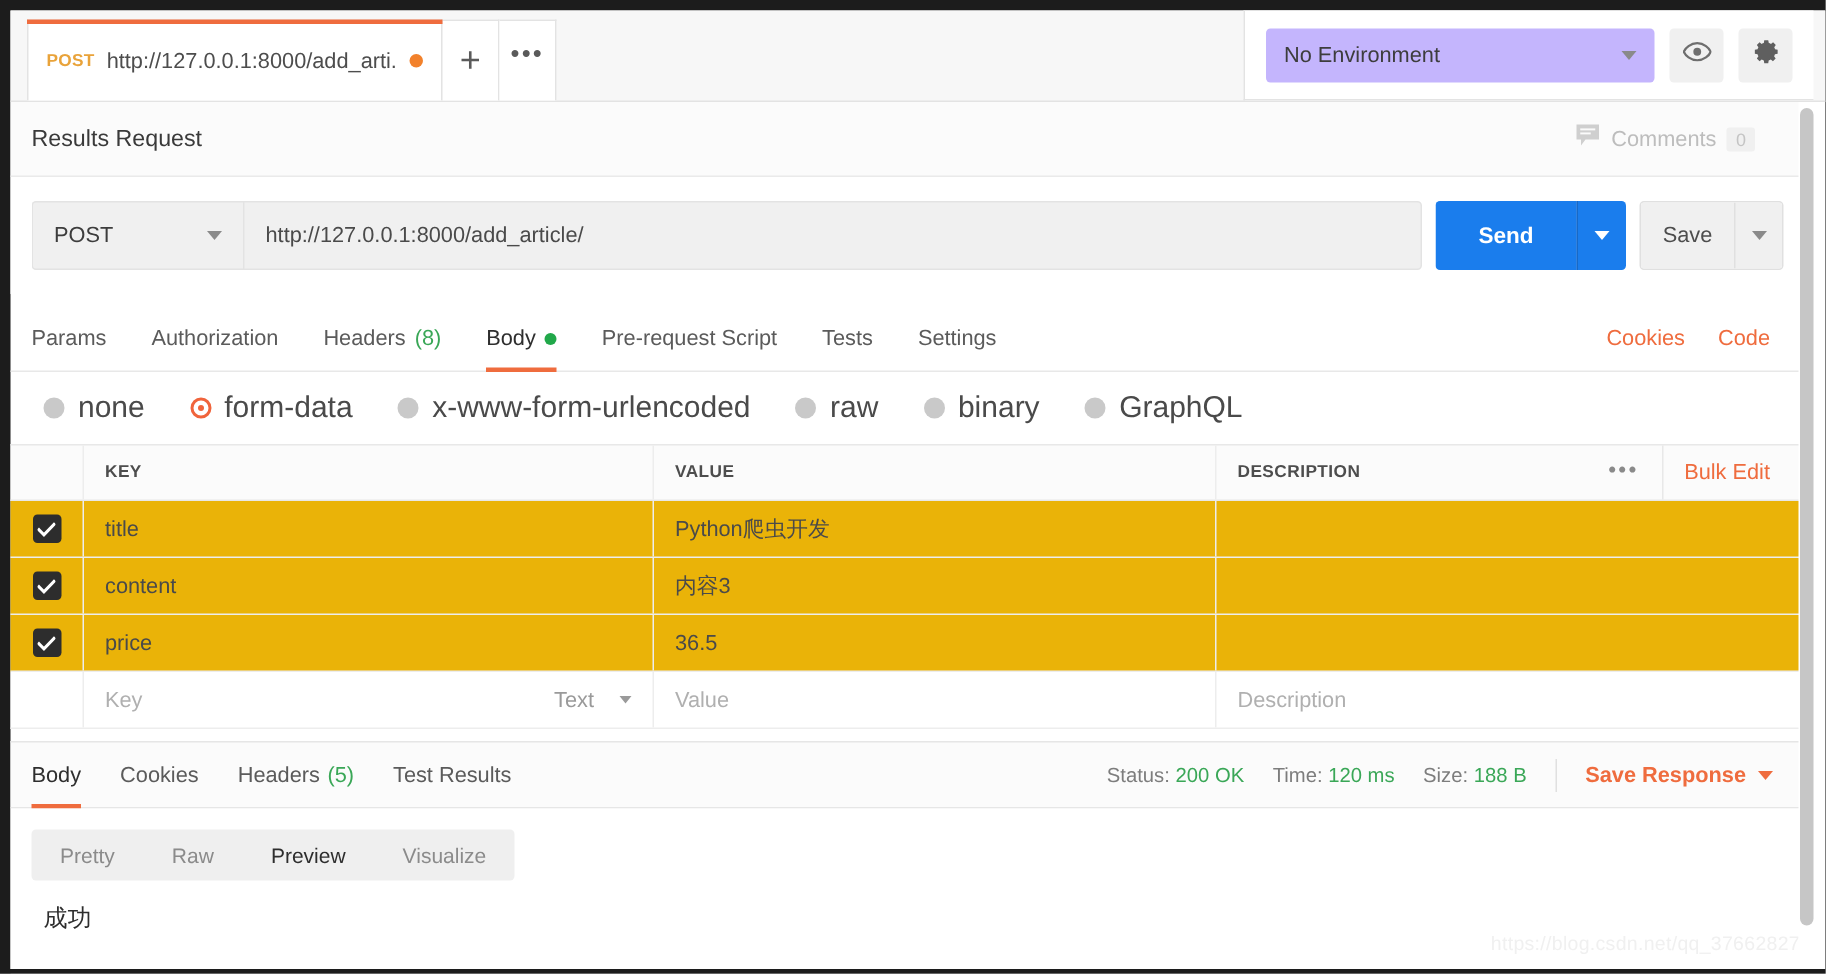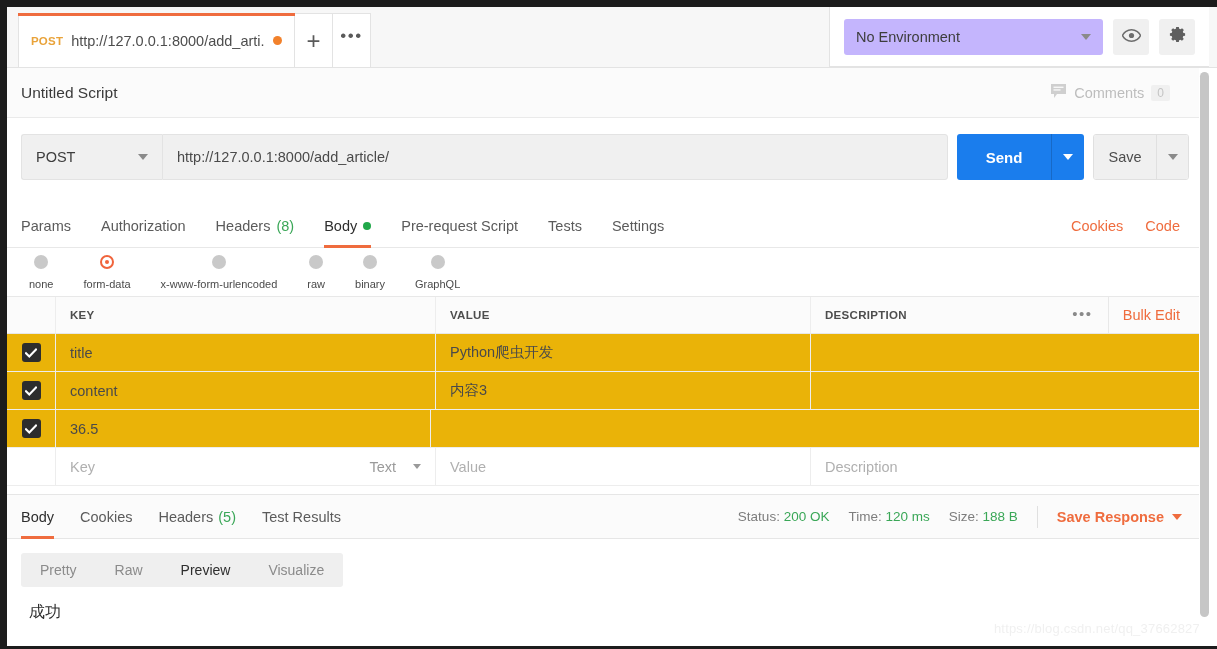--- a/index.html
+++ b/index.html
@@ -106,21 +106,21 @@
   .subtab.active::after { content:""; position:absolute; left:0; right:0; bottom:0; height:3px; background:#ef6c3e; }
   .cnt-green { color:#3aa757; }
   .green-dot { width:8px; height:8px; border-radius:50%; background:#21a84a; display:inline-block; }
   .subtabs-right { margin-left:auto; display:flex; gap:22px; padding-right:16px; }
   .orange-link { color:#ef6c3e; font-size:14.5px; cursor:pointer; }
 
   
   .radio-row { position:absolute; left:7px; top:248px; width:1203px; height:48px;
                display:flex; align-items:center; padding:0 22px; }
   .radio-item { display:flex; align-items:center; gap:9px; margin-right:30px; cursor:pointer;
-                font-size:11px; color:#4a4a4a;flex-direction:column; }
+                font-size:20px; color:#4a4a4a; }
   .radio { width:14px; height:14px; border-radius:50%; background:#c9c9c9; position:relative; flex:0 0 auto; }
   .radio.on { background:#fff; border:2px solid #f0643c; }
   .radio.on::after { content:""; position:absolute; left:3px; top:3px; width:4px; height:4px;
                      border-radius:50%; background:#f0643c; }
 
   
   .kvtable { position:absolute; left:7px; top:296px; width:1203px; }
   .kvhead { display:flex; height:38px; background:#fbfbfb; border-top:1px solid #e8e8e8;
             border-bottom:1px solid #e8e8e8; align-items:center; }
   .kvrow { display:flex; height:38px; border-bottom:1px solid #ededed; align-items:center; background:#eab308; }
@@ -216,21 +216,21 @@
       <span>
         <svg width="19" height="19" viewBox="0 0 20 20">
           <path fill="#5f5f5f" d="M10 6.4a3.6 3.6 0 100 7.2 3.6 3.6 0 000-7.2zm0 5.4a1.8 1.8 0 110-3.6 1.8 1.8 0 010 3.6z"></path>
           <path fill="#5f5f5f" d="M18 8.6l-1.8-.3a6.6 6.6 0 00-.6-1.5l1.1-1.5-1.9-1.9-1.5 1.1a6.6 6.6 0 00-1.5-.6L11.4 2H8.6l-.3 1.9a6.6 6.6 0 00-1.5.6L5.3 3.4 3.4 5.3l1.1 1.5a6.6 6.6 0 00-.6 1.5L2 8.6v2.8l1.9.3c.13.53.34 1.03.6 1.5l-1.1 1.5 1.9 1.9 1.5-1.1c.47.26.97.47 1.5.6l.3 1.9h2.8l.3-1.9c.53-.13 1.03-.34 1.5-.6l1.5 1.1 1.9-1.9-1.1-1.5c.26-.47.47-.97.6-1.5l1.9-.3V8.6z"></path>
         </svg>
       </span>
     </div>
   </div>
 
   <div class="title-row">
-    <span class="req-title">Untitled Script</span>
+    <span class="req-title">Results Request</span>
     <div class="comments">
       <span>
         <svg width="17" height="16" viewBox="0 0 17 16">
           <path fill="#cfcfcf" d="M1 1h15v10H7l-3 4v-4H1z"></path>
           <rect x="3.5" y="3.6" width="10" height="1.3" fill="#fbfbfb"></rect>
           <rect x="3.5" y="6.3" width="7" height="1.3" fill="#fbfbfb"></rect>
         </svg>
       </span>
       <span class="comments-text">Comments</span>
       <span class="comments-count">0</span>
@@ -371,20 +371,23 @@
       </div>
     </div>
 
     <div class="kvrow">
       <div class="c-check">
         <span class="chk">
           <svg width="12" height="10" viewBox="0 0 12 10">
               <path d="M1 5.2l3.3 3.3L11 1.6" fill="none" stroke="#fff" stroke-width="2.1" stroke-linecap="square"></path>
             </svg>
         </span>
+      </div>
+      <div class="c-key">
+        <span class="cell-text">price</span>
       </div>
       <div class="c-val">
         <span class="cell-text">36.5</span>
       </div>
       <div class="c-desc">
         <span class="cell-text"></span>
       </div>
     </div>
 
     <div class="kvrow last">

